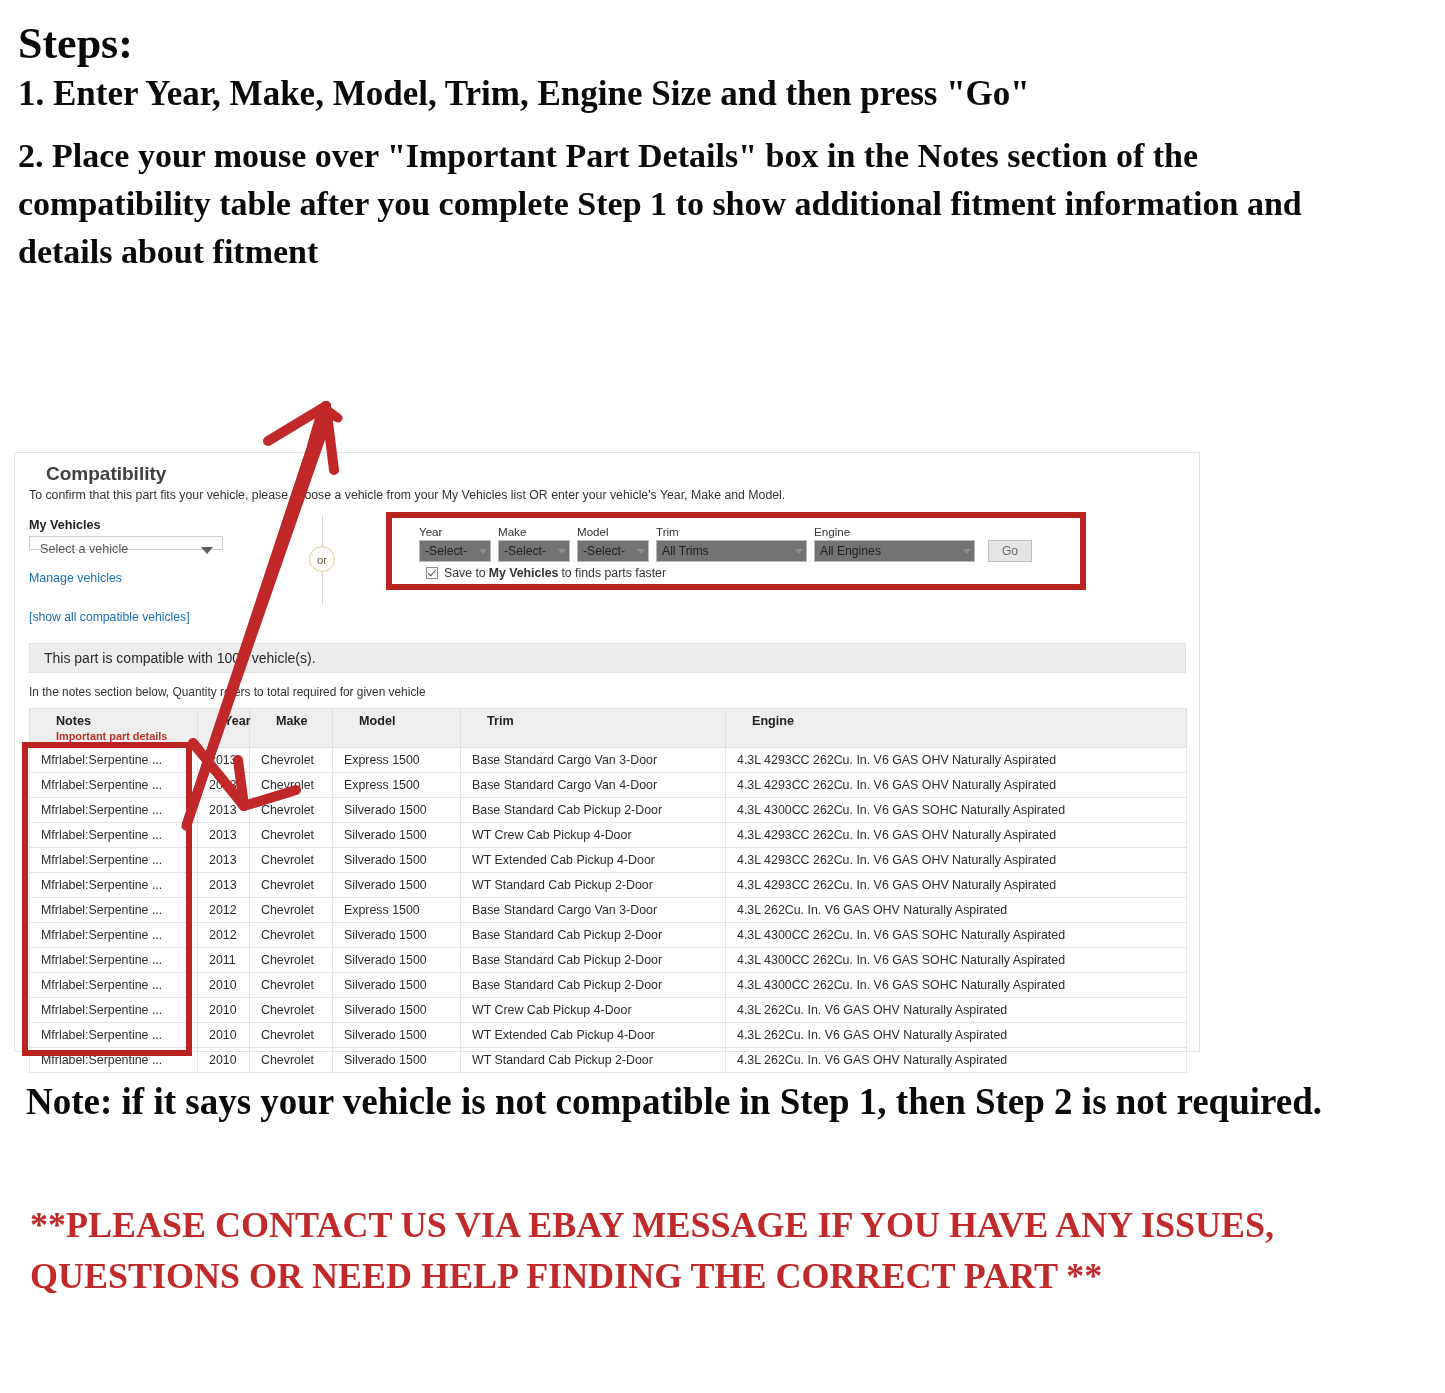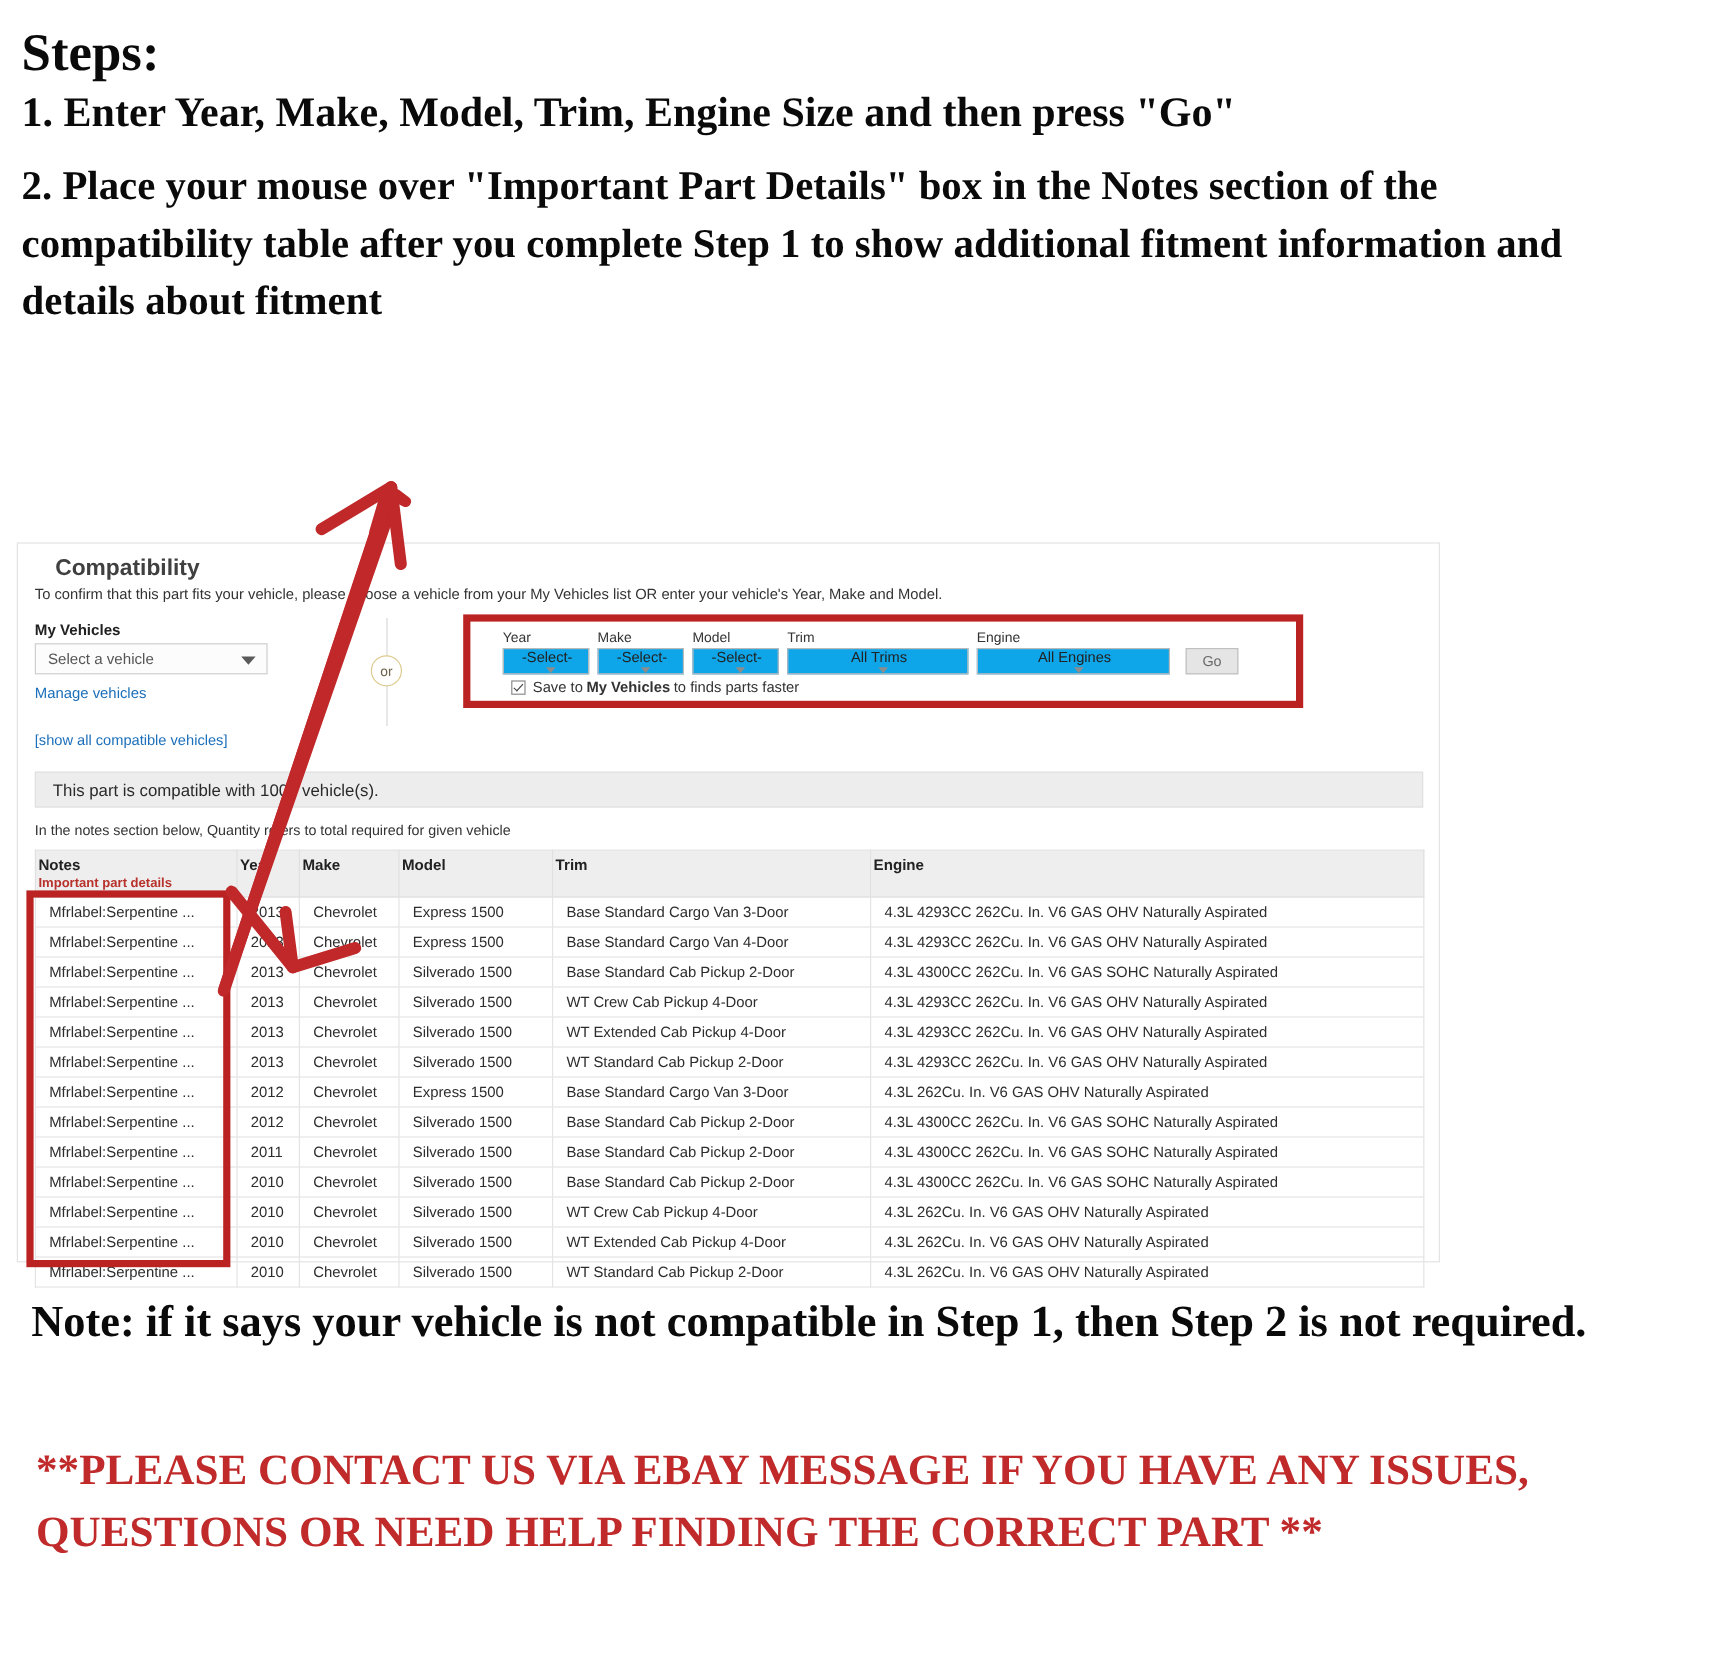--- a/index.html
+++ b/index.html
@@ -94,21 +94,21 @@
     top: 65px;
     font-size: 12.6px;
     font-weight: bold;
     color: #222222;
   }
   .vehicle-select {
     position: absolute;
     left: 14px;
     top: 83px;
     width: 194px;
-    height: 26px;
+    height: 14px;
     border: 1px solid #cfcfcf;
     background: #fcfcfc;
     box-sizing: border-box;
   }
   .vehicle-select .vs-text {
     position: absolute;
     left: 10px;
     top: 5px;
     font-size: 12.6px;
     color: #555555;
@@ -192,30 +192,29 @@
   }
   .field { position: relative; }
   .field-label {
     font-size: 11.6px;
     color: #333333;
     margin-bottom: 2px;
     display: block;
   }
   .fake-select {
     height: 22px;
-    background: #0ea5e9;
+    background: #737373;
     border: 1px solid #b9b9b9;
     box-sizing: border-box;
     display: flex;
     align-items: center;
     justify-content: space-between;
     padding: 0 3px 0 5px;
     font-size: 12.2px;
     color: #222222;
-    flex-direction: column;
   }
   .fake-select .sel-caret {
     width: 0; height: 0;
     border-left: 4px solid transparent;
     border-right: 4px solid transparent;
     border-top: 5px solid #8d8d8d;
     margin-left: 6px;
     flex: 0 0 auto;
   }
   .w-year   { width: 72px; }
@@ -302,21 +301,21 @@
     width: 1157px;
     border-collapse: collapse;
     table-layout: fixed;
     font-size: 12.4px;
     color: #2d2d2d;
   }
   .fit-table th {
     background: #eeeeee;
     border: 1px solid #e0e0e0;
     text-align: left;
-    padding: 5px 0 5px 2px;
+    padding: 5px 0 5px 26px;
     font-size: 12.6px;
     font-weight: bold;
     color: #222222;
     vertical-align: top;
     height: 28px;
   }
   .fit-table th .imp {
     display: block;
     color: #b8322c;
     font-size: 10.9px;

